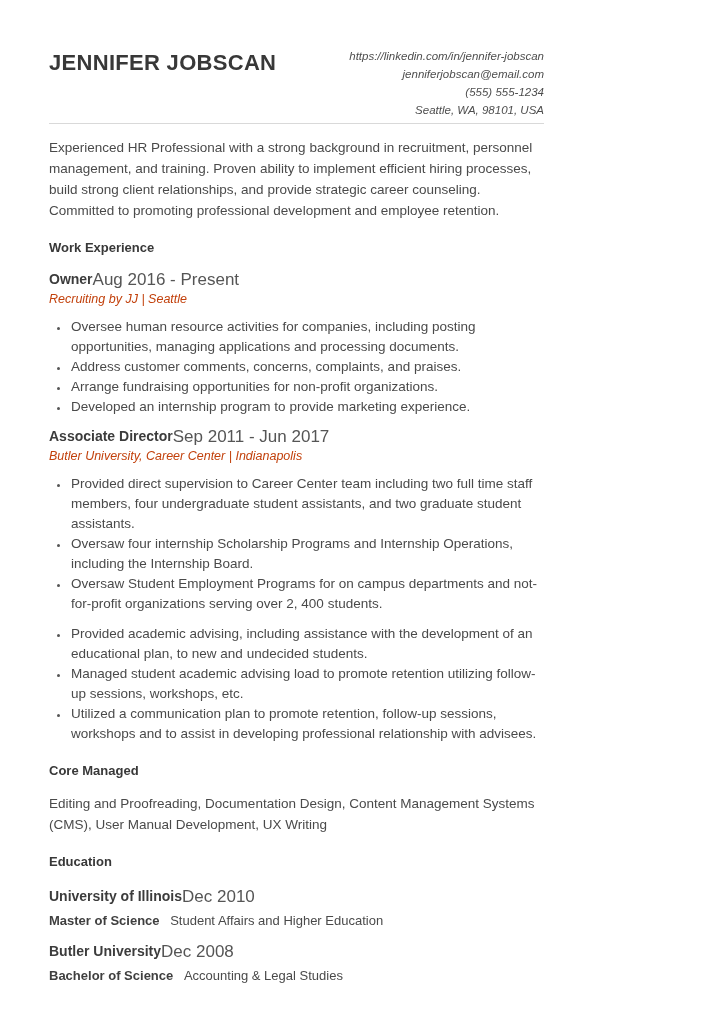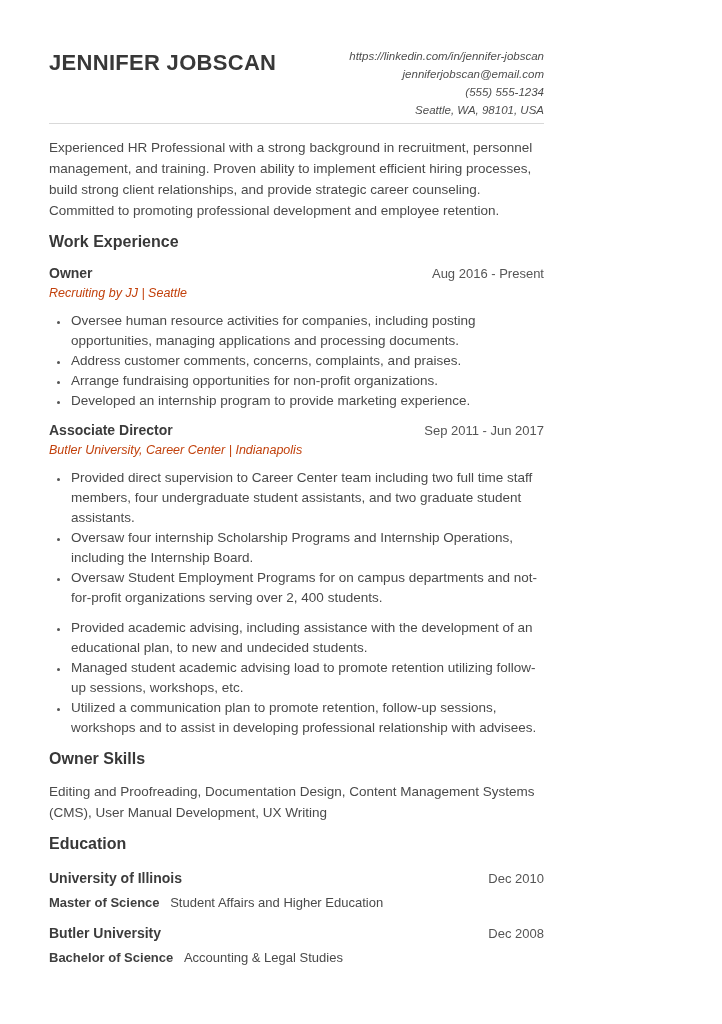--- a/index.html
+++ b/index.html
@@ -50,41 +50,40 @@
   }
   
   .summary{
     margin-top:13px;
     font-size:13.5px;
     line-height:21px;
     color:var(--body);
   }
   
   .section-title{
-    margin-top:9px;
-    font-size:16px;
+    margin-top:15px;
+    font-size:13px;
     font-weight:700;
     color:var(--heading);
     line-height:24px;
   }
   
   .job{margin-top:10px;}
   .job-head,.edu-head{
     display:flex;
-    justify-content:space-between;
     align-items:flex-start;
   }
   .job-title,.edu-name{
     font-size:14px;
     font-weight:600;
     color:#3c3c3c;
     line-height:19px;
   }
   .date{
-    font-size:13px;
+    font-size:17px;
     color:var(--muted);
     line-height:17px;
     margin-top:1px;
     white-space:nowrap;
   }
   .job-sub{
     font-style:italic;
     font-size:12.5px;
     color:#c2410c;
     line-height:17px;
@@ -180,21 +179,21 @@
     <article class="job">
       <ul class="bullets">
         <li>Provided academic advising, including assistance with the development of an educational plan, to new and undecided students.</li>
         <li>Managed student academic advising load to promote retention utilizing follow-up sessions, workshops, etc.</li>
         <li>Utilized a communication plan to promote retention, follow-up sessions, workshops and to assist in developing professional relationship with advisees.</li>
       </ul>
     </article>
   </section>
 
   <section>
-    <h2 class="section-title">Owner Skills</h2>
+    <h2 class="section-title">Core Managed</h2>
     <p class="skills-text">Editing and Proofreading, Documentation Design, Content Management Systems (CMS), User Manual Development, UX Writing</p>
   </section>
 
   <section>
     <h2 class="section-title">Education</h2>
 
     <article class="edu">
       <div class="edu-head">
         <h3 class="edu-name">University of Illinois</h3>
         <span class="date">Dec 2010</span>

